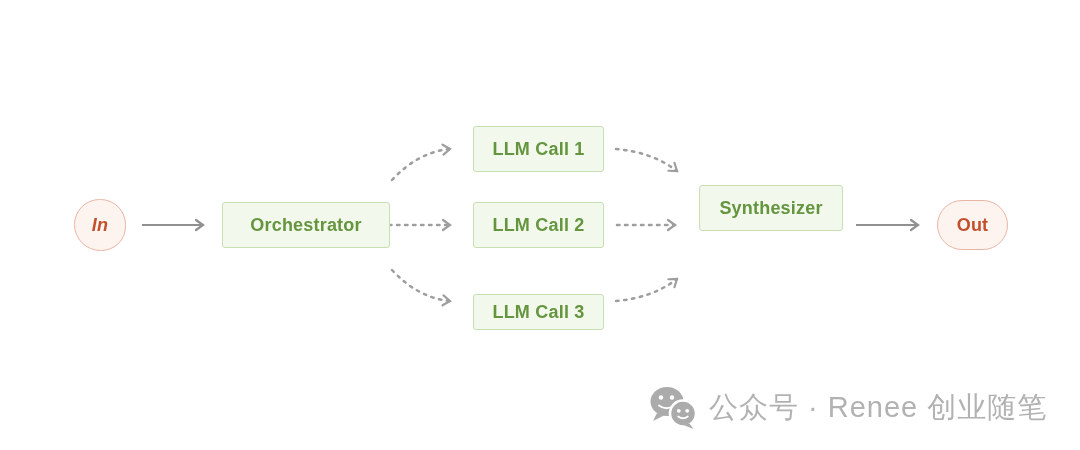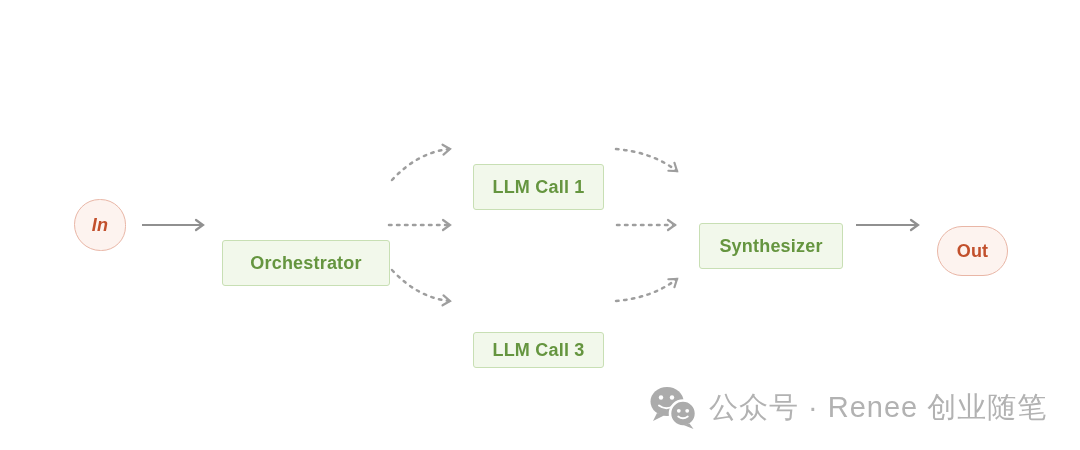--- a/index.html
+++ b/index.html
@@ -17,34 +17,33 @@
     box-sizing:border-box;
     font-weight:bold;
     font-size:18px;
     letter-spacing:.2px;
   }
   .node.green{
     background:#f2f8eb;
     border:1px solid #c8dfb4;
     color:#65953f;
     border-radius:3px;
-    margin-top:38px;
   }
   .node.pink{
     background:#fdf3ef;
     border:1px solid #e9b6a6;
     color:#c2502c;
   }
   .node-in{left:74px;top:199px;width:52px;height:52px;border-radius:50% 50% 48% 52%;font-style:italic;}
   .node-orchestrator{left:222px;top:202px;width:168px;height:46px;}
   .node-llm1{left:473px;top:126px;width:131px;height:46px;}
   .node-llm2{left:473px;top:202px;width:131px;height:46px;}
   .node-llm3{left:473px;top:294px;width:131px;height:36px;}
   .node-synthesizer{left:699px;top:185px;width:144px;height:46px;}
-  .node-out{left:937px;top:200px;width:71px;height:50px;border-radius:25px;margin-top:26px;}
+  .node-out{left:937px;top:200px;width:71px;height:50px;border-radius:25px;}
   .watermark{
     position:absolute;left:648px;top:385px;
     display:flex;align-items:center;gap:12px;justify-content:center;
   }
   .watermark-text{
     color:#b2b2b2;
     font-size:29px;
     letter-spacing:1px;
     white-space:nowrap;
     font-family:"Liberation Sans","DejaVu Sans",sans-serif;
@@ -87,20 +86,23 @@
   </div>
 
   <div class="node green node-orchestrator">
     <span>Orchestrator</span>
   </div>
 
   <div class="node green node-llm1">
     <span>LLM Call 1</span>
   </div>
 
+  <div class="node green node-llm2">
+    <span>LLM Call 2</span>
+  </div>
 
   <div class="node green node-llm3">
     <span>LLM Call 3</span>
   </div>
 
   <div class="node green node-synthesizer">
     <span>Synthesizer</span>
   </div>
 
   <div class="node pink node-out">

